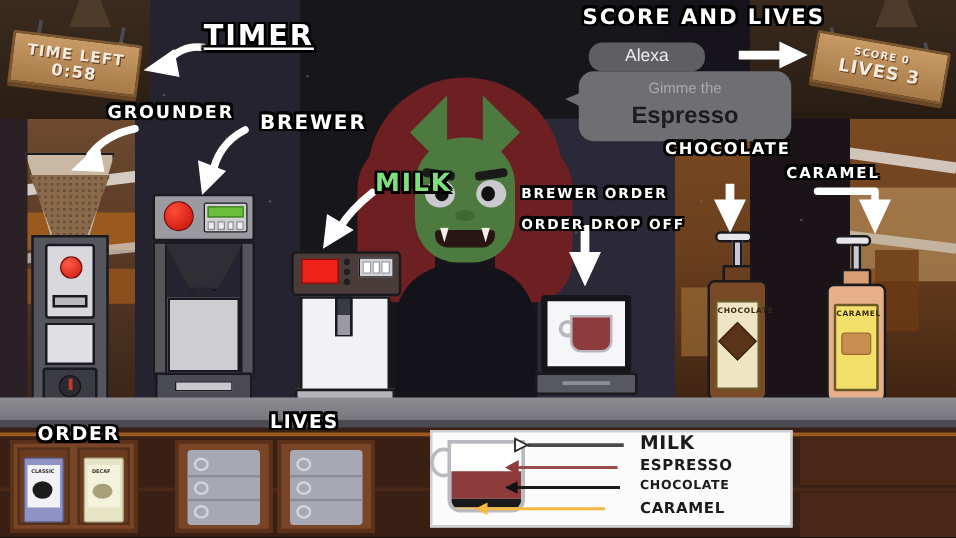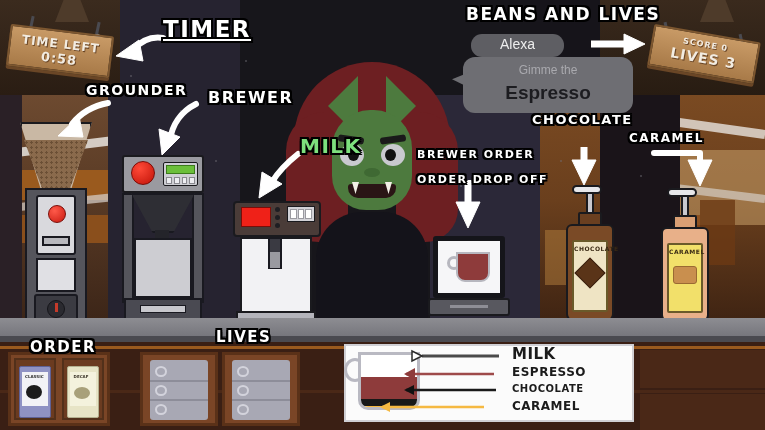--- a/index.html
+++ b/index.html
@@ -429,21 +429,21 @@
       <polygon points="700,186 688,160 712,160" stroke-width="1"></polygon>
 
       <line x1="60" y1="340" x2="60" y2="352" stroke="#5a2a16" stroke-width="2"></line>
     </g>
   </svg>
 
   <div class="ann" style="left:163px;top:16px;font-size:23px;text-decoration:underline;">TIMER</div>
   <div class="ann" style="left:86px;top:82px;font-size:14px;">GROUNDER</div>
   <div class="ann" style="left:208px;top:88px;font-size:16px;">BREWER</div>
   <div class="ann green" style="left:300px;top:134px;font-size:20px;">MILK</div>
-  <div class="ann" style="left:466px;top:4px;font-size:17px;">BEANS AND LIVES</div>
+  <div class="ann" style="left:466px;top:4px;font-size:17px;">SCORE AND LIVES</div>
   <div class="ann" style="left:417px;top:148px;font-size:11px;">BREWER ORDER</div>
   <div class="ann" style="left:417px;top:173px;font-size:11px;">ORDER DROP OFF</div>
   <div class="ann" style="left:532px;top:112px;font-size:13px;">CHOCOLATE</div>
   <div class="ann" style="left:629px;top:131px;font-size:12px;">CARAMEL</div>
   <div class="ann" style="left:30px;top:338px;font-size:15px;">ORDER</div>
   <div class="ann" style="left:216px;top:328px;font-size:15px;">LIVES</div>
 
 </div>
 
 </body></html>

